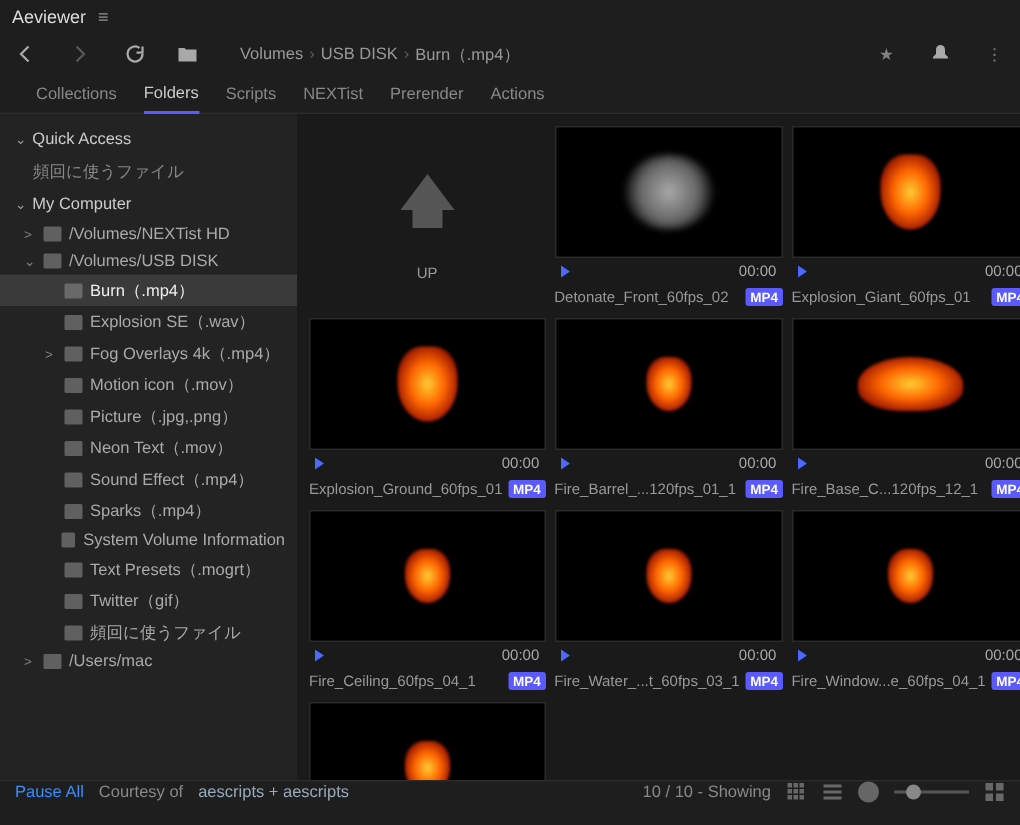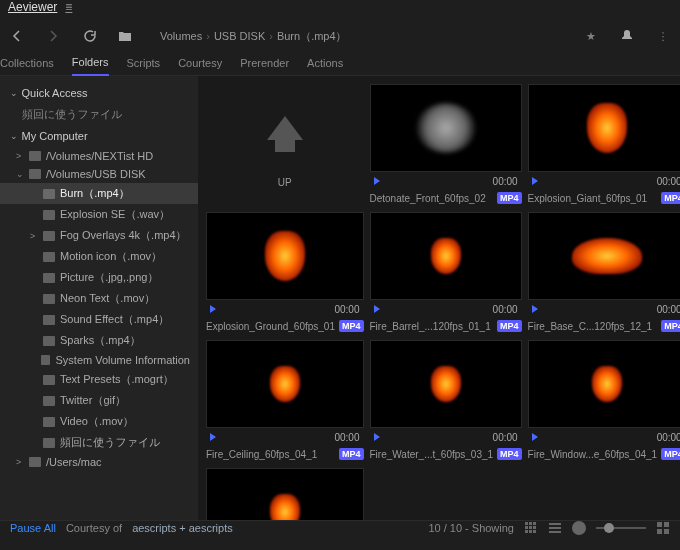--- a/index.html
+++ b/index.html
@@ -1,24 +1,24 @@
 <!DOCTYPE html>
 <html><head>
 <meta charset="utf-8">
 <style>
   * { margin:0; padding:0; box-sizing:border-box; font-family:-apple-system,BlinkMacSystemFont,"Segoe UI",sans-serif; }
   body { background:#1e1e1e; color:#bbb; width:680px; height:550px; overflow:hidden; font-size:11px; }
-  .titlebar { height:22px; display:flex; align-items:flex-start; padding:0 8px; color:#ddd; font-size:12px;text-decoration:underline; }
+  .titlebar { height:22px; display:flex; align-items:center; padding:0 8px; color:#ddd; font-size:12px; }
   .titlebar .ham { margin-left:8px; opacity:.6 }
   .toolbar { height:28px; display:flex; align-items:center; padding:0 8px; gap:18px; color:#999; }
   .toolbar .spacer { flex:1 }
   .tb-btn { width:18px; height:18px; display:flex; align-items:center; justify-content:center; opacity:.8; cursor:pointer }
   .crumbs { display:flex; align-items:center; gap:4px; margin-left:8px; color:#999 }
   .crumb-sep { opacity:.5 }
-  .tabs { height:26px; display:flex; align-items:flex-end; padding:0 0; gap:18px; border-bottom:1px solid #2b2b2b; color:#888; }
+  .tabs { height:26px; display:flex; align-items:flex-end; padding:0 24px; gap:18px; border-bottom:1px solid #2b2b2b; color:#888; }
   .tab { padding-bottom:6px; cursor:pointer }
   .tab.active { color:#ccc; border-bottom:2px solid #5a5aff; margin-bottom:-1px }
   .main { display:flex; height:444px; }
   .sidebar { width:198px; background:#232323; overflow-y:auto; padding:6px 0 }
   .sec-head { display:flex; align-items:center; gap:4px; padding:5px 10px; color:#ccc; font-size:11px; cursor:pointer }
   .sec-head .chev { font-size:9px; opacity:.7 }
   .sec-sub { padding:3px 10px 3px 22px; color:#888 }
   .tree-item { display:flex; align-items:center; gap:5px; padding:3px 8px 3px 14px; color:#aaa; cursor:pointer; white-space:nowrap }
   .tree-item.d1 { padding-left:16px }
   .tree-item.d2 { padding-left:30px }
@@ -98,21 +98,21 @@
         <path d="M6 1a3 3 0 0 1 3 3v3l2 2v1H1v-1l2-2V4a3 3 0 0 1 3-3z" fill="#ccc"></path>
       </svg>
     </div>
   <div class="tb-btn">⋮</div>
 </div>
 
 <div class="tabs" id="tabs">
     <div class="tab">Collections</div>
     <div class="tab active">Folders</div>
     <div class="tab">Scripts</div>
-    <div class="tab">Courtesy</div>
+    <div class="tab">NEXTist</div>
     <div class="tab">Prerender</div>
     <div class="tab">Actions</div>
   </div>
 
 <div class="main">
   <div class="sidebar">
     <div class="sec-head">
       <span class="chev">⌄</span>
       <span>Quick Access</span>
     </div>
@@ -179,25 +179,20 @@
         </div>
         <div class="tree-item d2">
           <span class="chev"></span>
           <span class="fico"></span>
           <span>Text Presets（.mogrt）</span>
         </div>
         <div class="tree-item d2">
           <span class="chev"></span>
           <span class="fico"></span>
           <span>Twitter（gif）</span>
-        </div>
-        <div class="tree-item d2">
-          <span class="chev"></span>
-          <span class="fico"></span>
-          <span>Video（.mov）</span>
         </div>
         <div class="tree-item d2">
           <span class="chev"></span>
           <span class="fico"></span>
           <span>頻回に使うファイル</span>
         </div>
         <div class="tree-item d1">
           <span class="chev">&gt;</span>
           <span class="fico"></span>
           <span>/Users/mac</span>

